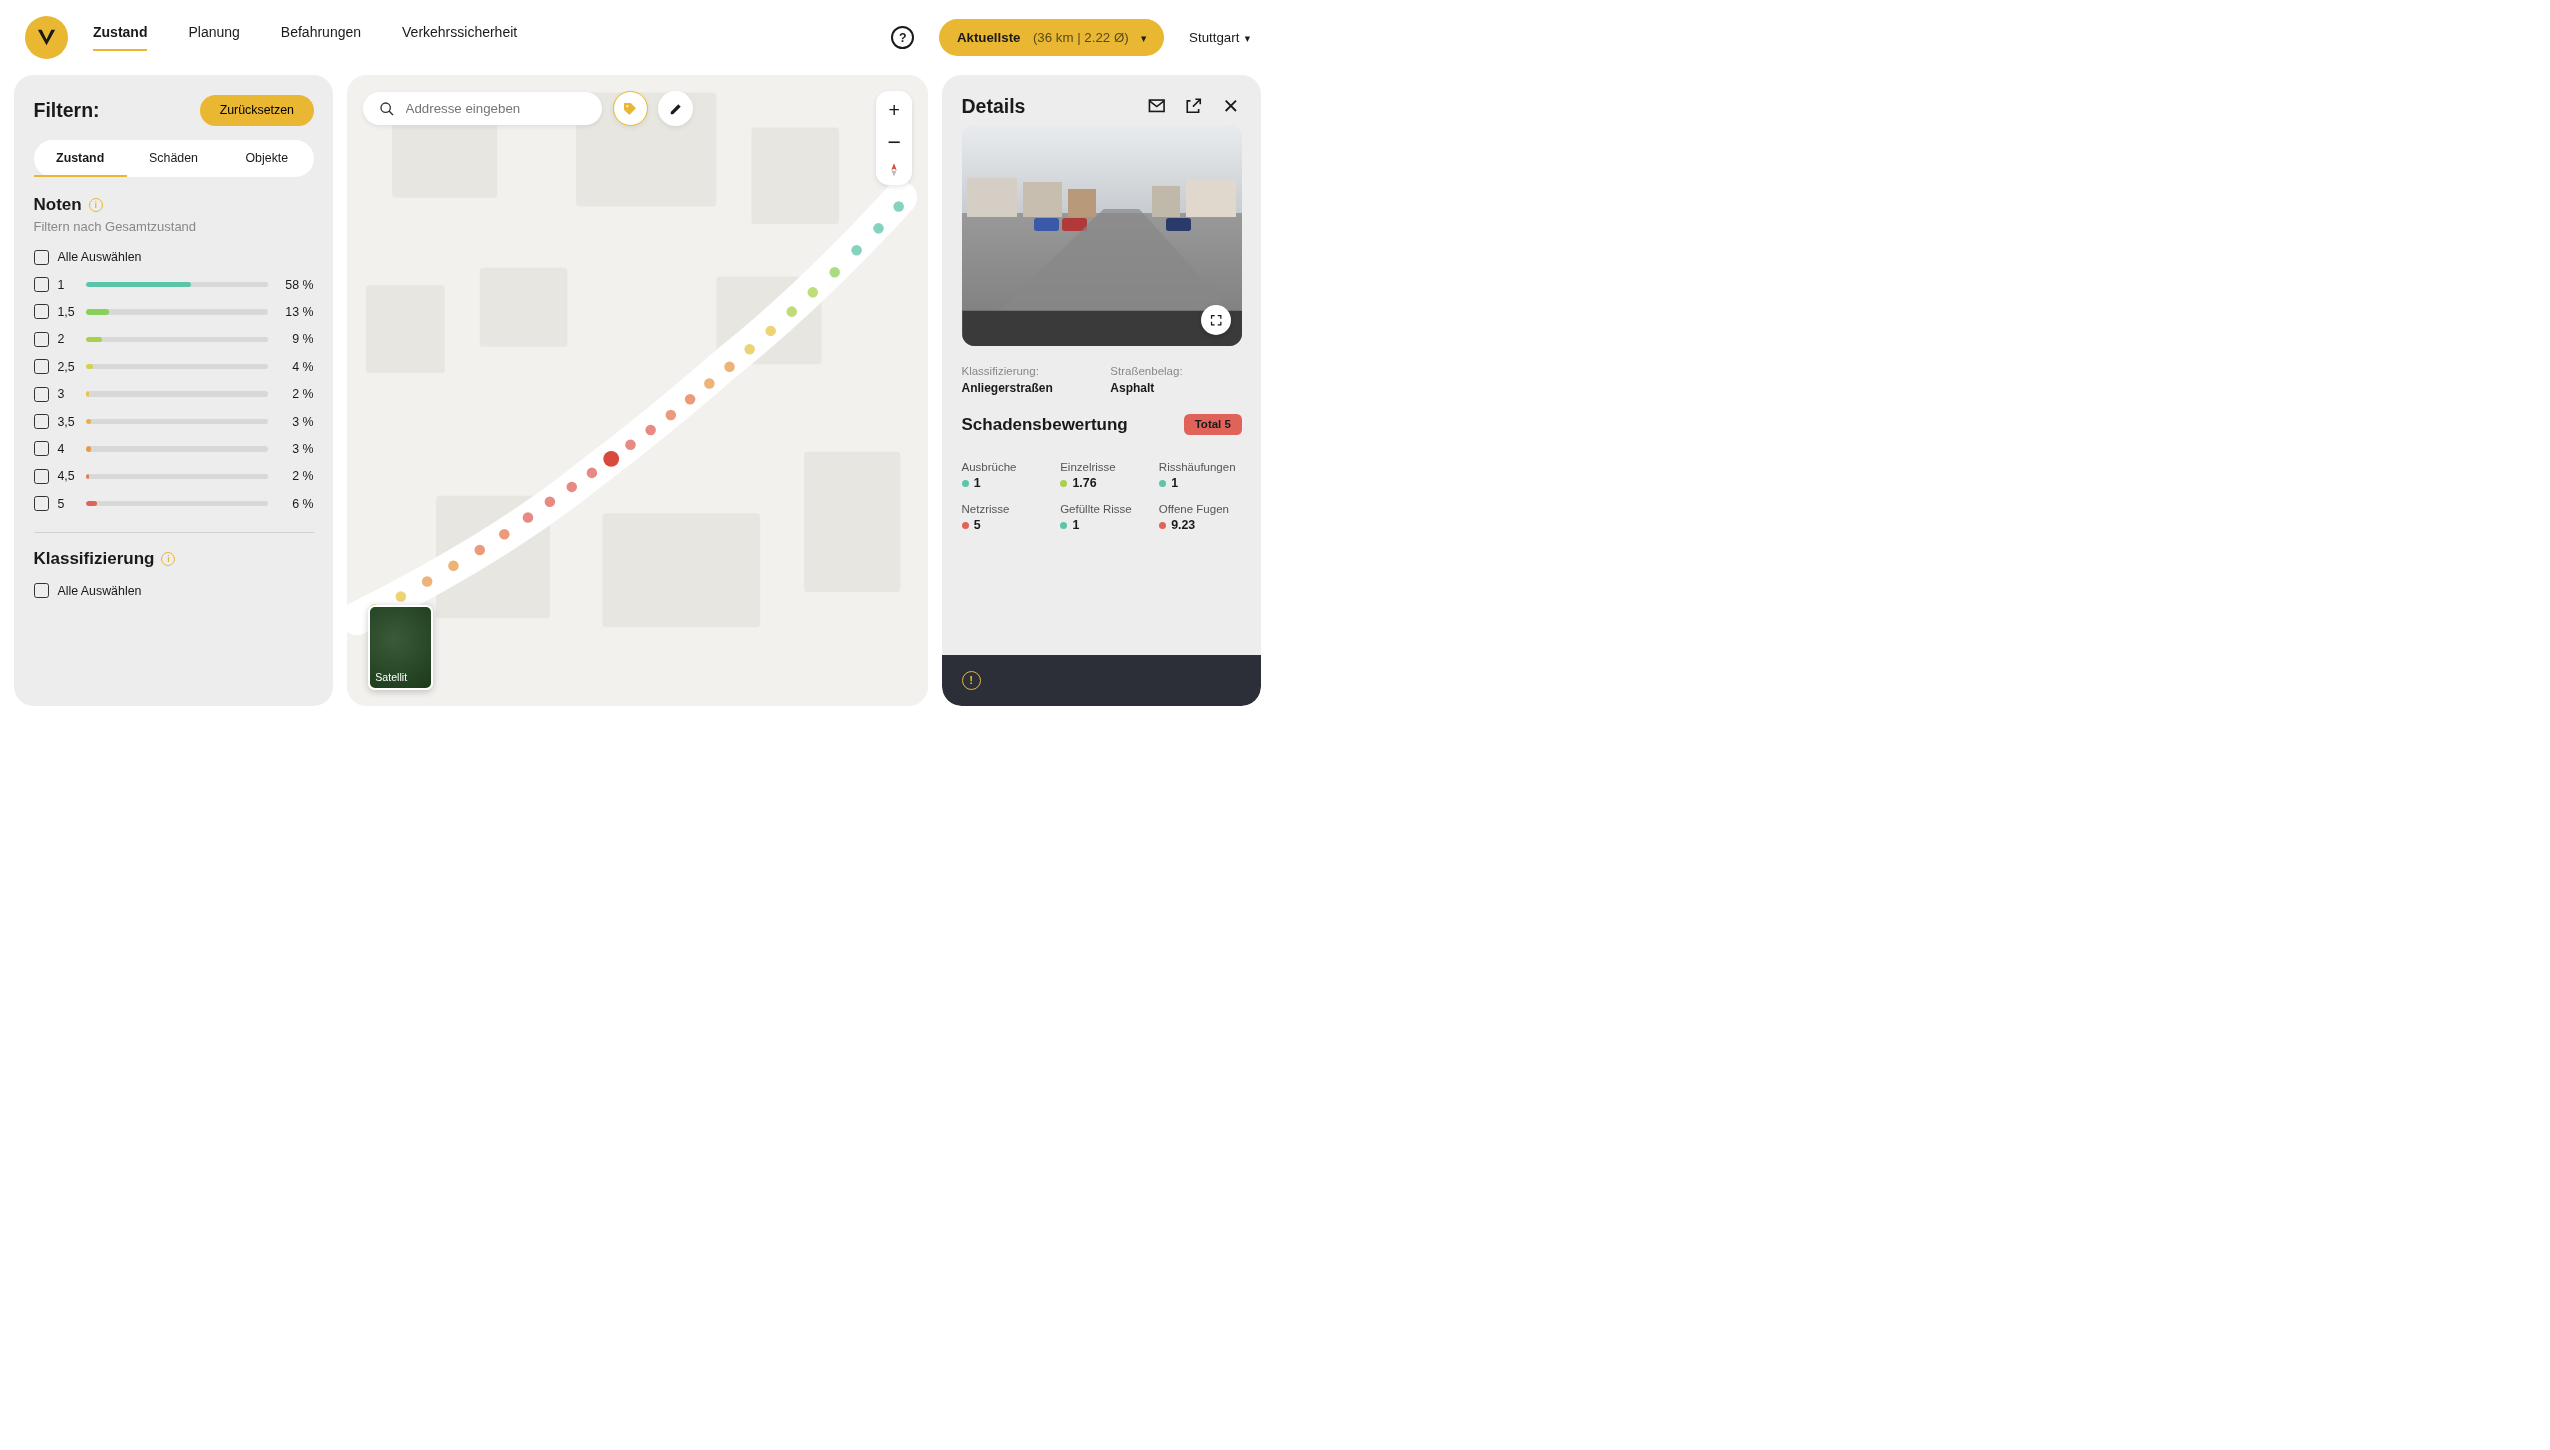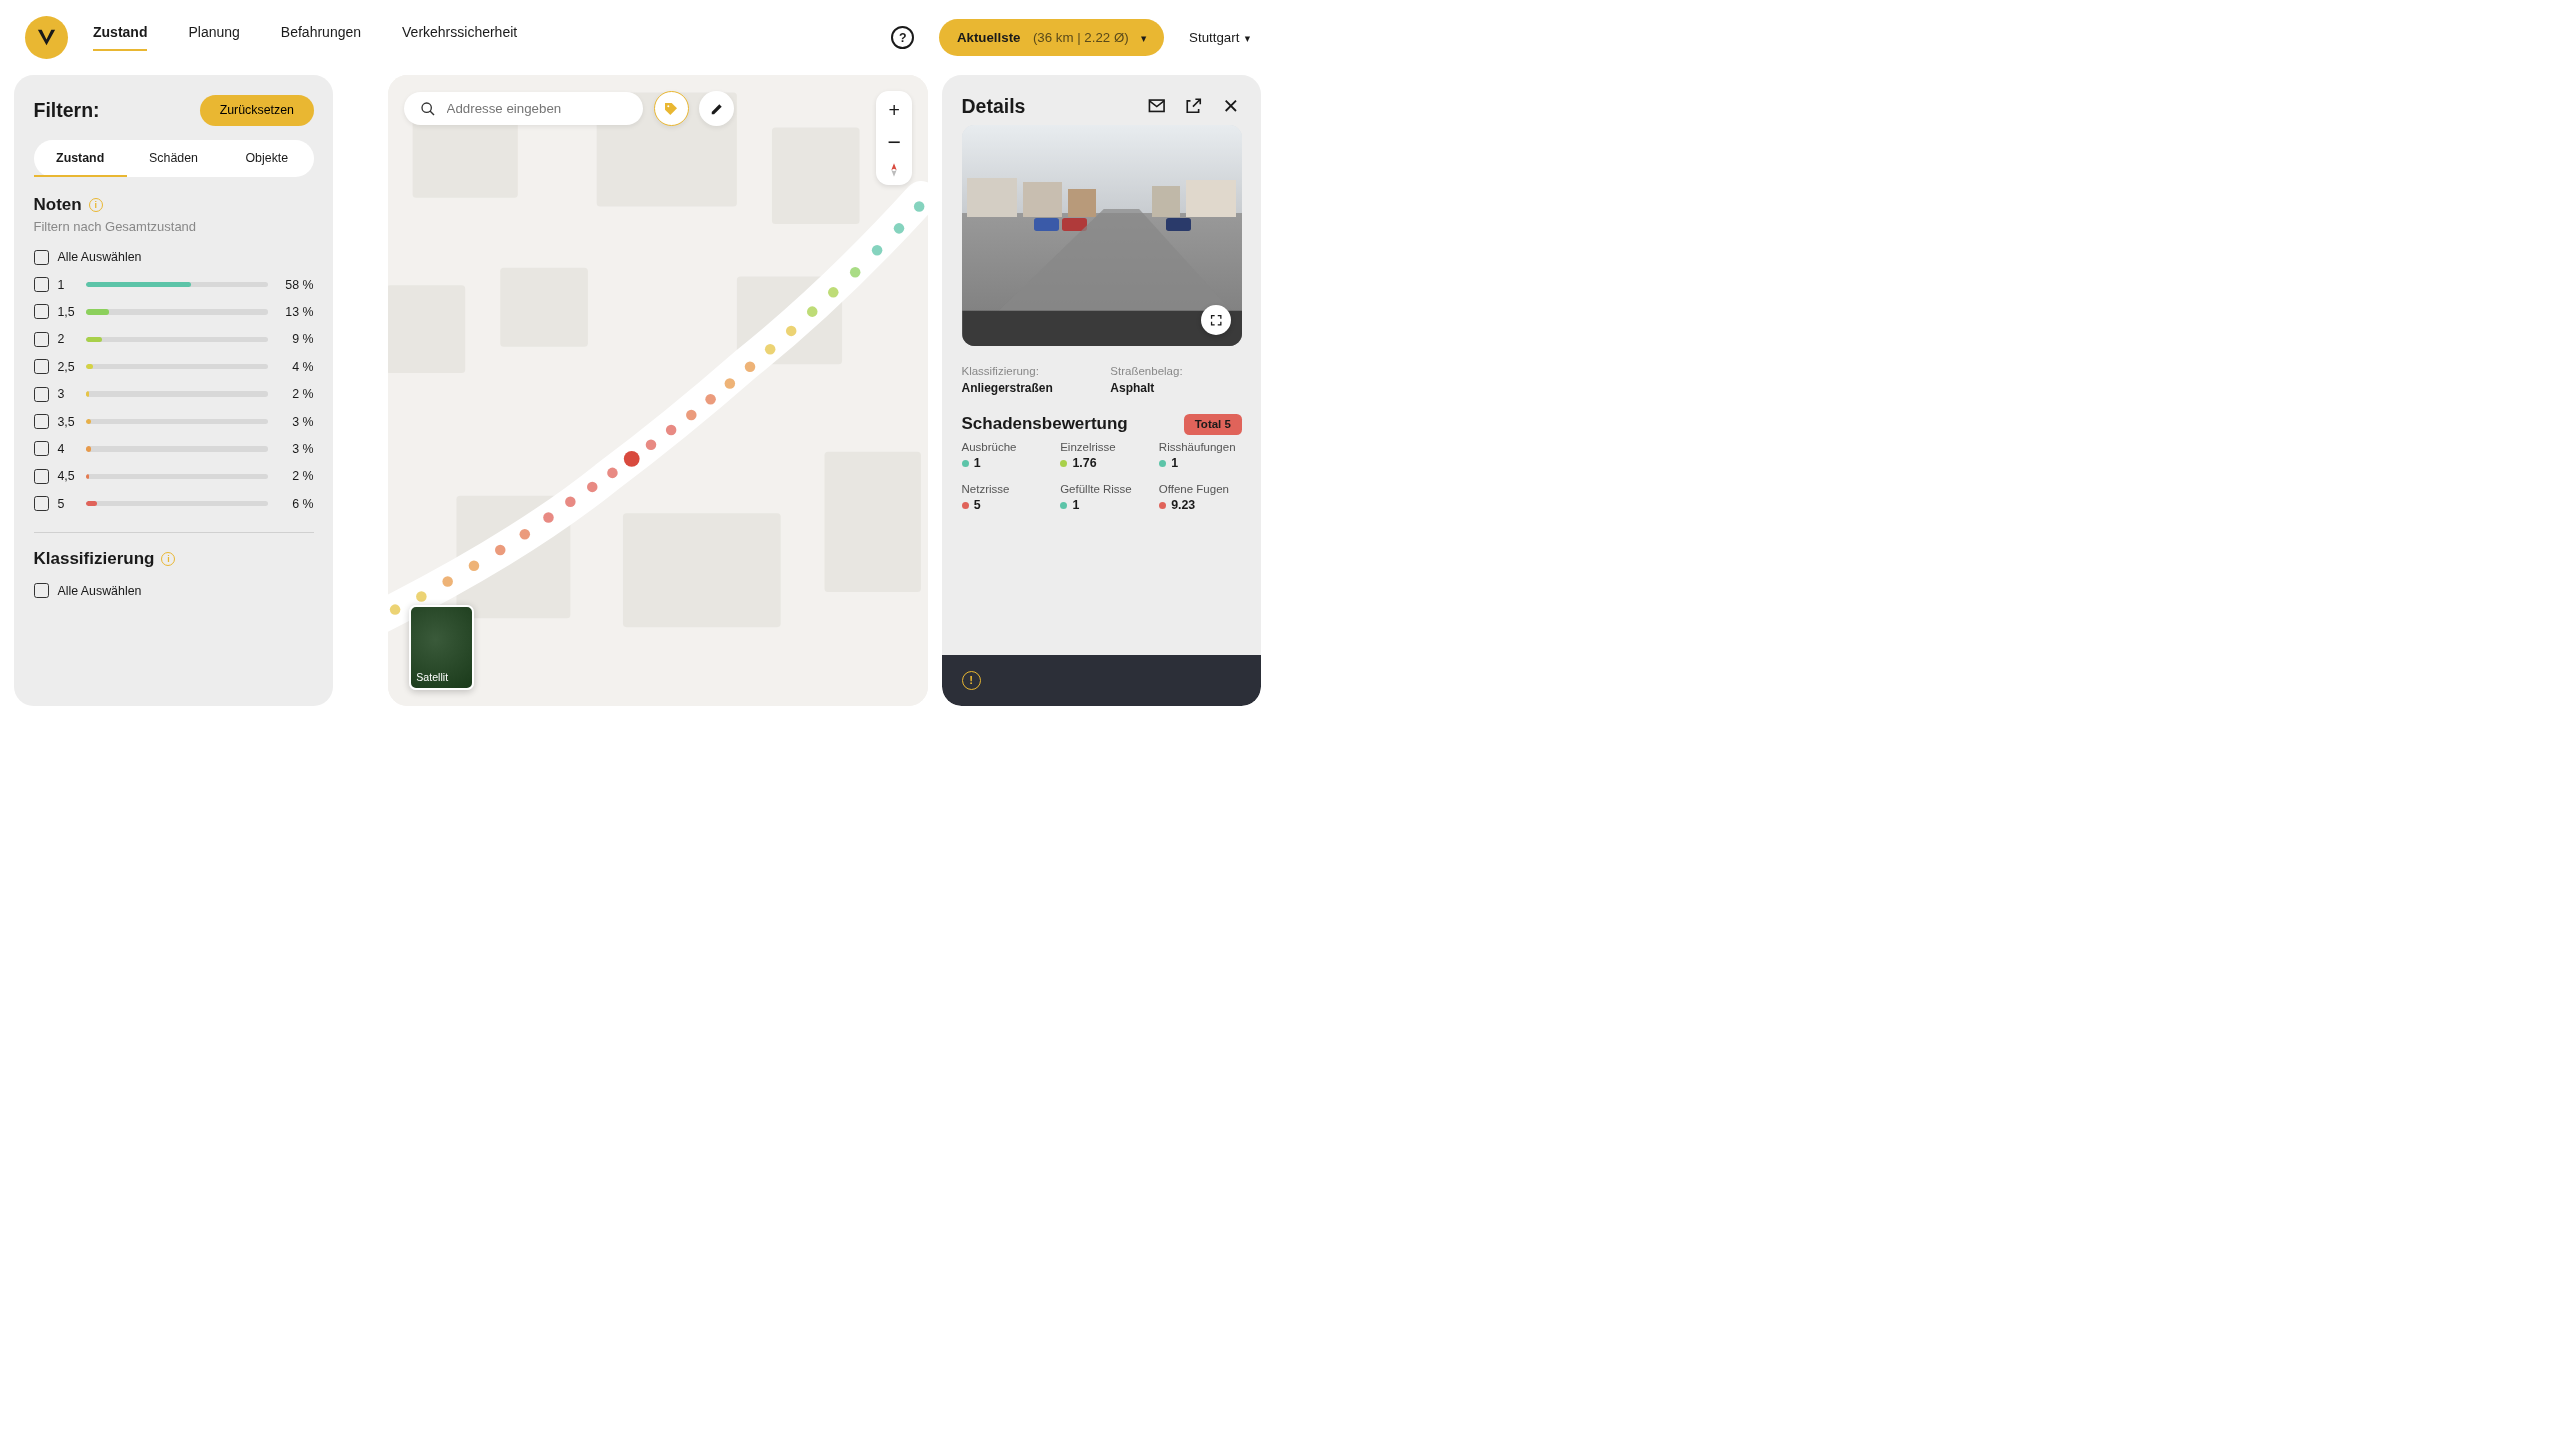--- a/index.html
+++ b/index.html
@@ -32,21 +32,21 @@
   .help-btn{width:23px;height:23px;border:2.2px solid #1a1a1a;border-radius:50%;display:flex;align-items:center;justify-content:center;font-weight:700;cursor:pointer;}
   .pill-btn{background:var(--gold);border-radius:885px;padding:10.6px 17.7px;display:flex;align-items:center;gap:12.4px;cursor:pointer;font-size:13.3px;}
   .pill-main{font-weight:600;}
   .pill-sub{color:#5a4a1a;}
   .city{display:flex;align-items:center;gap:5.3px;font-size:13.3px;cursor:pointer;}
   
   
   .layout{display:flex;gap:14px;padding:0 14px 14px 14px;height:calc(100% - 80px);}
   .panel{background:var(--panel-bg);border-radius:19.5px;padding:19.5px;overflow:hidden;position:relative;}
   .left{width:319px;flex-shrink:0;display:flex;flex-direction:column;}
-  .center{flex:1;padding:0;position:relative;background:#f3f1ee;margin-left:41px;}
+  .center{flex:1;padding:0;position:relative;background:#f3f1ee;}
   .right{width:319px;flex-shrink:0;padding:0;display:flex;flex-direction:column;}
   
   
   .filter-head{display:flex;justify-content:space-between;align-items:center;margin-bottom:14px;}
   .filter-title{font-size:19.5px;font-weight:600;}
   .reset-btn{background:var(--gold);border:none;border-radius:885px;padding:8.9px 19.5px;font-size:12.4px;font-weight:500;cursor:pointer;}
   .tabs{display:flex;background:var(--white);border-radius:885px;padding:0;margin-bottom:17.7px;}
   .tab{flex:1;text-align:center;padding:10.6px 0;font-size:12.4px;font-weight:500;cursor:pointer;border-radius:885px;}
   .tab.active{border-bottom:2.7px solid var(--gold);border-radius:0;font-weight:600;}
   .section-title{font-size:17px;font-weight:600;display:flex;align-items:center;gap:7px;margin-bottom:3.5px;}
@@ -82,21 +82,21 @@
   .photo{width:100%;height:221px;border-radius:12.4px;position:relative;overflow:hidden;margin-bottom:19.5px;background:linear-gradient(to bottom,#d8dde2 0%,#d8dde2 35%,#9a9a9a 38%,#7a7a7a 100%);}
   .photo::before{content:"";position:absolute;top:0;left:0;right:0;height:40%;background:linear-gradient(to bottom,#e8ecef,#c8ccd0);}
   .photo-buildings{position:absolute;top:22%;left:0;right:0;height:20%;}
   .building{position:absolute;bottom:0;background:#d4cec4;}
   .car{position:absolute;bottom:52%;width:25px;height:12.4px;border-radius:2.7px;}
   .fullscreen-btn{position:absolute;bottom:10.6px;right:10.6px;width:30px;height:30px;border-radius:50%;background:var(--white);display:flex;align-items:center;justify-content:center;cursor:pointer;box-shadow:0 1.8px 5.3px rgba(0,0,0,0.2);}
   .meta-row{display:flex;gap:17.7px;margin-bottom:19.5px;}
   .meta-col{flex:1;}
   .meta-label{font-size:11.5px;color:var(--text-muted);margin-bottom:3.5px;}
   .meta-value{font-size:12px;font-weight:600;}
-  .damage-head{display:flex;justify-content:space-between;align-items:center;margin-bottom:6px;}
+  .damage-head{display:flex;justify-content:space-between;align-items:flex-end;margin-bottom:26px;}
   .damage-title{font-size:17px;font-weight:600;}
   .total-badge{background:var(--red);color:#1a1a1a;font-weight:600;padding:4.4px 10.6px;border-radius:5.3px;font-size:11.5px;}
   .damage-grid{display:grid;grid-template-columns:1fr 1fr 1fr;gap:12.4px 16px;}
   .damage-cell{}
   .damage-name{font-size:11.5px;color:#555;margin-bottom:3.5px;}
   .damage-val{display:flex;align-items:center;gap:5.3px;font-weight:600;font-size:12.4px;}
   .dot{width:7px;height:7px;border-radius:50%;}
   .bottom-bar{background:var(--dark-bar);padding:16px 19.5px;border-radius:0 0 19.5px 19.5px;display:flex;align-items:center;}
   .alert-icon{width:19.5px;height:19.5px;border:1.8px solid var(--gold);border-radius:50%;display:flex;align-items:center;justify-content:center;color:var(--gold);font-weight:700;font-size:11.5px;}
   .chev{font-size:10.6px;}

